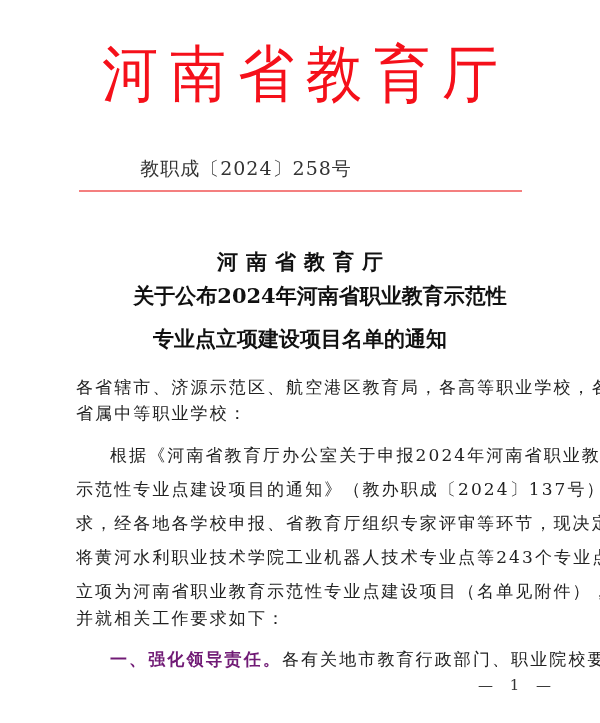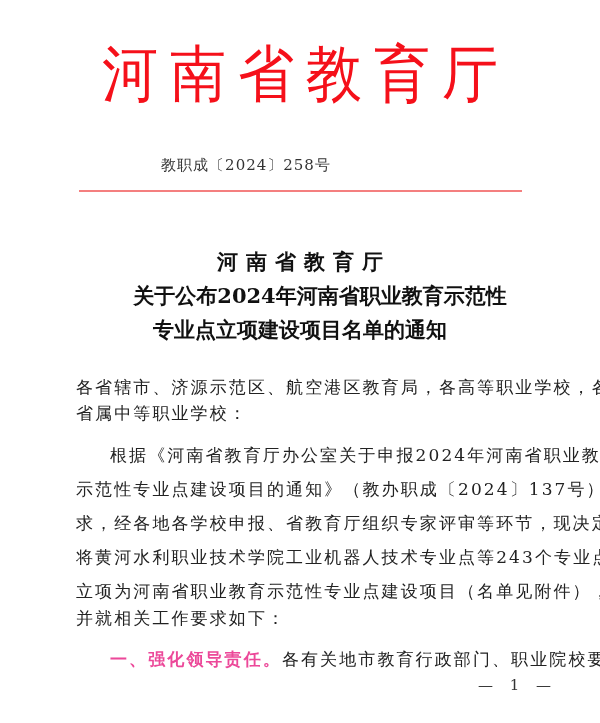--- a/index.html
+++ b/index.html
@@ -4,39 +4,39 @@
 <style>
   html, body { margin: 0; padding: 0; background: #ffffff; }
   body { width: 600px; height: 723px; position: relative; overflow: hidden; font-family: "DejaVu Serif", "Liberation Serif", serif; }
   .red-title {
     position: absolute; left: 0; top: 42px; width: 600px; text-align: center;
     color: #f5101a; font-family: "DejaVu Serif", serif; font-size: 56px; letter-spacing: 12px;
     line-height: 64px; padding-left: 12px; box-sizing: border-box; transform: scaleY(1.1);
   }
   .doc-number {
     position: absolute; left: 0; top: 156px; width: 492px; text-align: center;
-    font-size: 15px; color: #333; letter-spacing: 1px;
+    font-size: 19px; color: #333; letter-spacing: 1px;
   }
   .red-rule {
     position: absolute; left: 79px; top: 190px; width: 443px; height: 2px; background: #f47f7f;
   }
   .heading {
     position: absolute; left: 0; width: 600px; text-align: center; font-weight: bold;
     color: #111; font-size: 21px; line-height: 32px;
   }
   .h1 { top: 246px; letter-spacing: 8px; padding-left: 8px; box-sizing: border-box; }
   .h2 { top: 280px; padding-left: 20px; }
-  .h3 { top: 314px; font-family: Liberation Serif, serif; }
+  .h3 { top: 323px; font-family: Liberation Serif, serif; }
   .body-text {
     position: absolute; left: 76px; width: 460px; font-size: 17px; color: #222;
     line-height: 34px; letter-spacing: 2.1px;
   }
   .line { position: absolute; left: 0; white-space: nowrap; }
   .indent { padding-left: 34px; }
-  .bold-lead { font-weight: bold; color: #ec4899; }
+  .bold-lead { font-weight: bold; color: #701a75; }
   .page-num { position: absolute; left: 478px; top: 676px; font-size: 15px; color: #333; letter-spacing: 6px; }
 </style>
 </head>
 <body>
 
 <div class="red-title">河南省教育厅</div>
 <div class="doc-number">教职成〔2024〕258号</div>
 <div class="red-rule"></div>
 
 <div class="heading h1">河南省教育厅</div>

